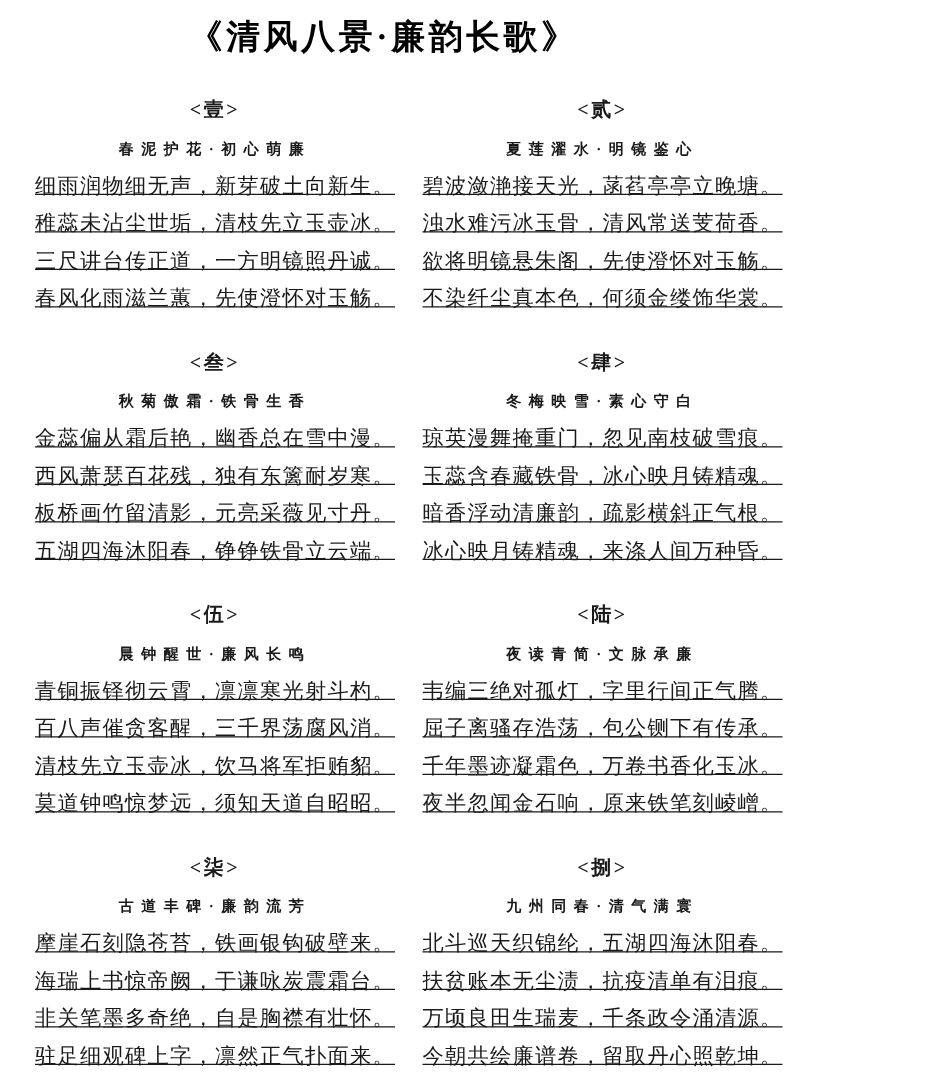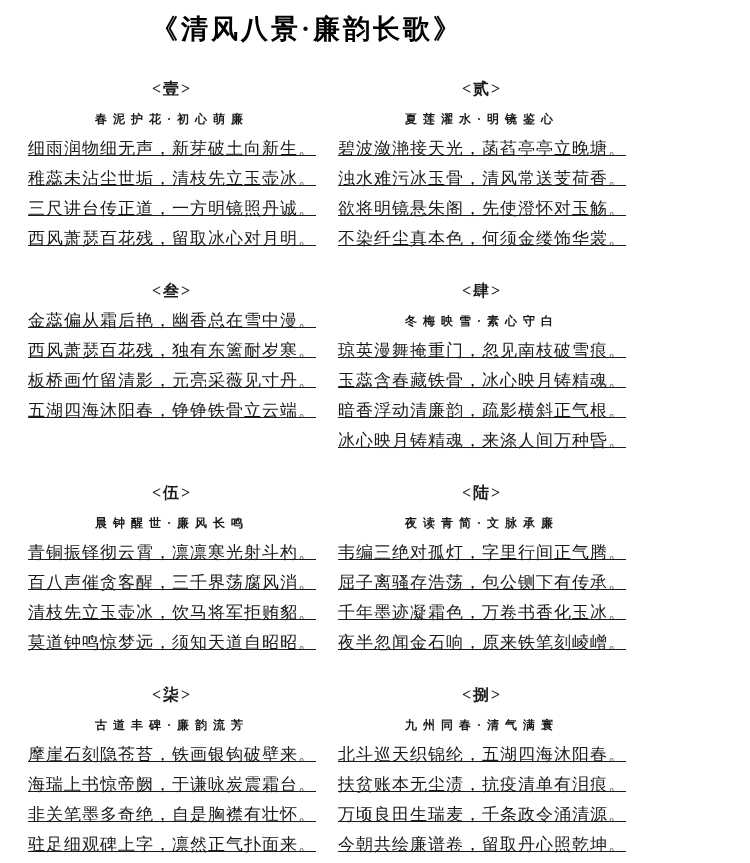--- a/index.html
+++ b/index.html
@@ -69,34 +69,35 @@
   <h1 class="doc-title">《清风八景·廉韵长歌》</h1>
 
   <div class="sections-grid">
 
     <div class="poem-section">
       <div class="section-number">&lt;壹&gt;</div>
       <div class="section-subtitle">春泥护花·初心萌廉</div>
       <div class="poem-line">细雨润物细无声，新芽破土向新生。</div>
       <div class="poem-line">稚蕊未沾尘世垢，清枝先立玉壶冰。</div>
       <div class="poem-line">三尺讲台传正道，一方明镜照丹诚。</div>
-      <div class="poem-line">西风萧瑟百花残，留取冰心对月明。</div>
+      <div class="poem-line">春风化雨滋兰蕙，先使澄怀对玉觞。</div>
     </div>
 
     <div class="poem-section">
       <div class="section-number">&lt;贰&gt;</div>
       <div class="section-subtitle">夏莲濯水·明镜鉴心</div>
       <div class="poem-line">碧波潋滟接天光，菡萏亭亭立晚塘。</div>
       <div class="poem-line">浊水难污冰玉骨，清风常送芰荷香。</div>
       <div class="poem-line">欲将明镜悬朱阁，先使澄怀对玉觞。</div>
       <div class="poem-line">不染纤尘真本色，何须金缕饰华裳。</div>
     </div>
 
     <div class="poem-section">
       <div class="section-number">&lt;叁&gt;</div>
+      <div class="section-subtitle">秋菊傲霜·铁骨生香</div>
       <div class="poem-line">金蕊偏从霜后艳，幽香总在雪中漫。</div>
       <div class="poem-line">西风萧瑟百花残，独有东篱耐岁寒。</div>
       <div class="poem-line">板桥画竹留清影，元亮采薇见寸丹。</div>
       <div class="poem-line">五湖四海沐阳春，铮铮铁骨立云端。</div>
     </div>
 
     <div class="poem-section">
       <div class="section-number">&lt;肆&gt;</div>
       <div class="section-subtitle">冬梅映雪·素心守白</div>
       <div class="poem-line">琼英漫舞掩重门，忽见南枝破雪痕。</div>

